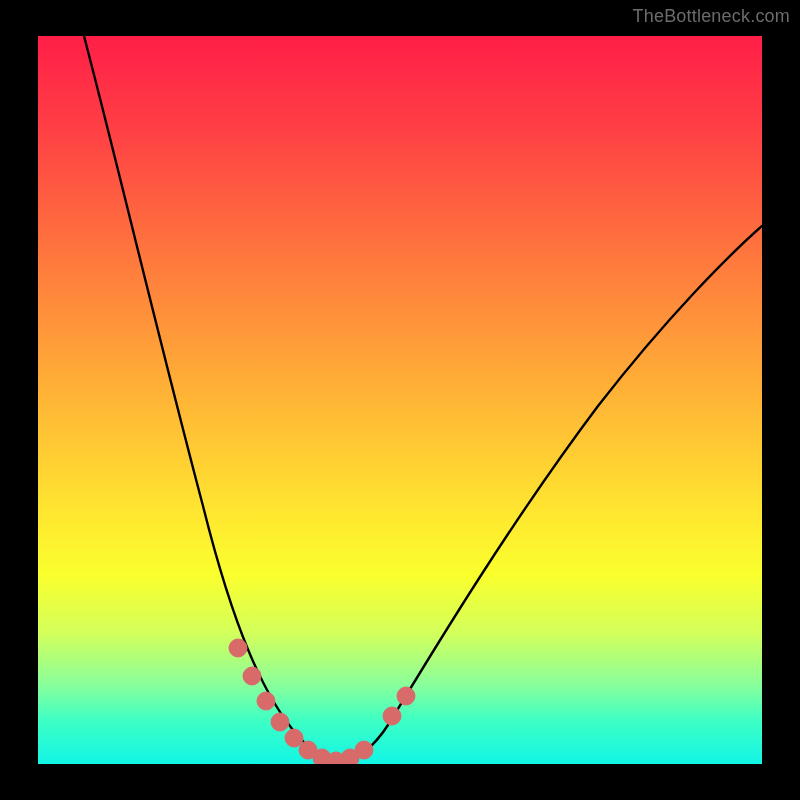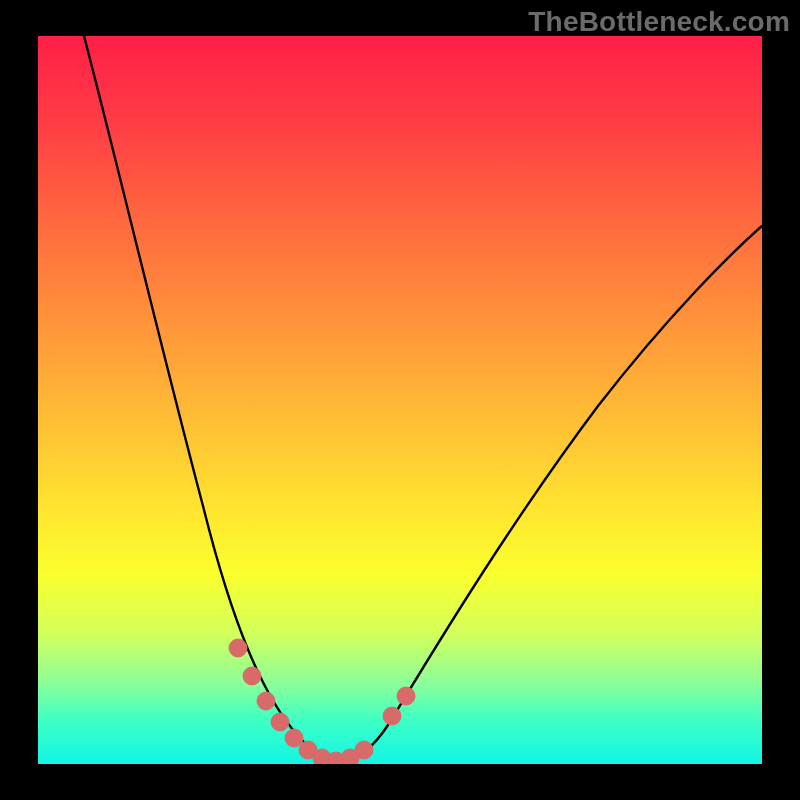--- a/index.html
+++ b/index.html
@@ -45,23 +45,23 @@
     top: 0;
     width: 724px;
     height: 728px;
     display: block;
   }
   .watermark {
     position: absolute;
     top: 6px;
     right: 10px;
     color: #6b6b6b;
-    font-size: 28px;
+    font-size: 18px;
     letter-spacing: 0.2px;
-    font-weight: 700;
+    font-weight: 400;
   }
 </style>
 </head>
 <body>
 
 <div class="frame">
 
   <div class="plot-area">
     <svg class="curve-svg" viewBox="0 0 724 728" preserveAspectRatio="none">
       <path fill="none" stroke="#000" stroke-width="2.4" stroke-linecap="round" d="M 46 0

